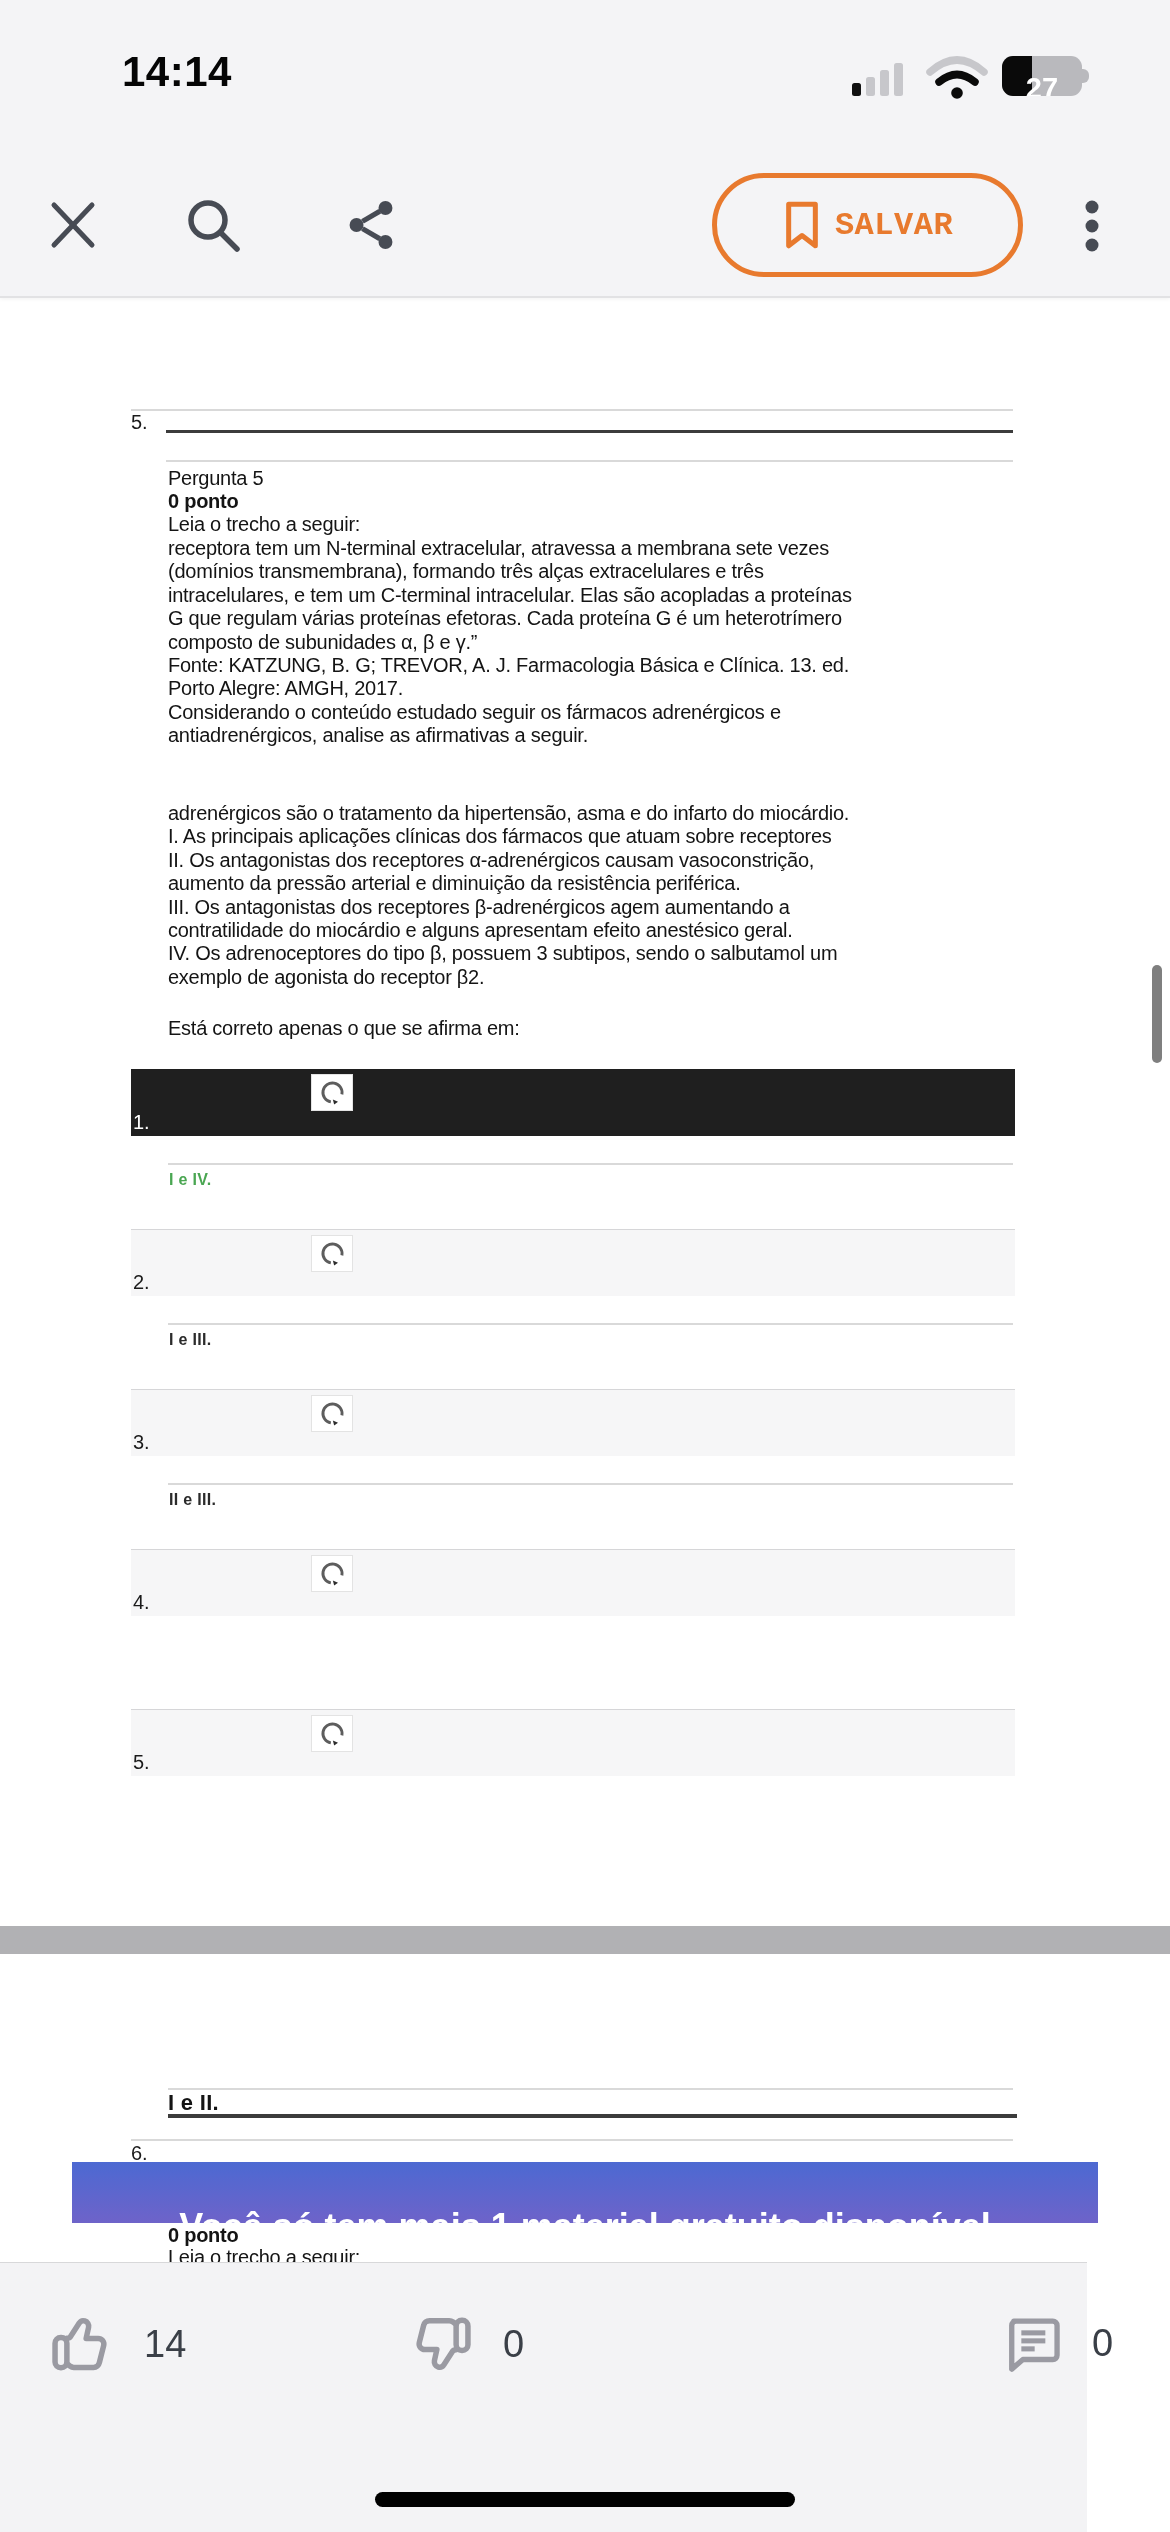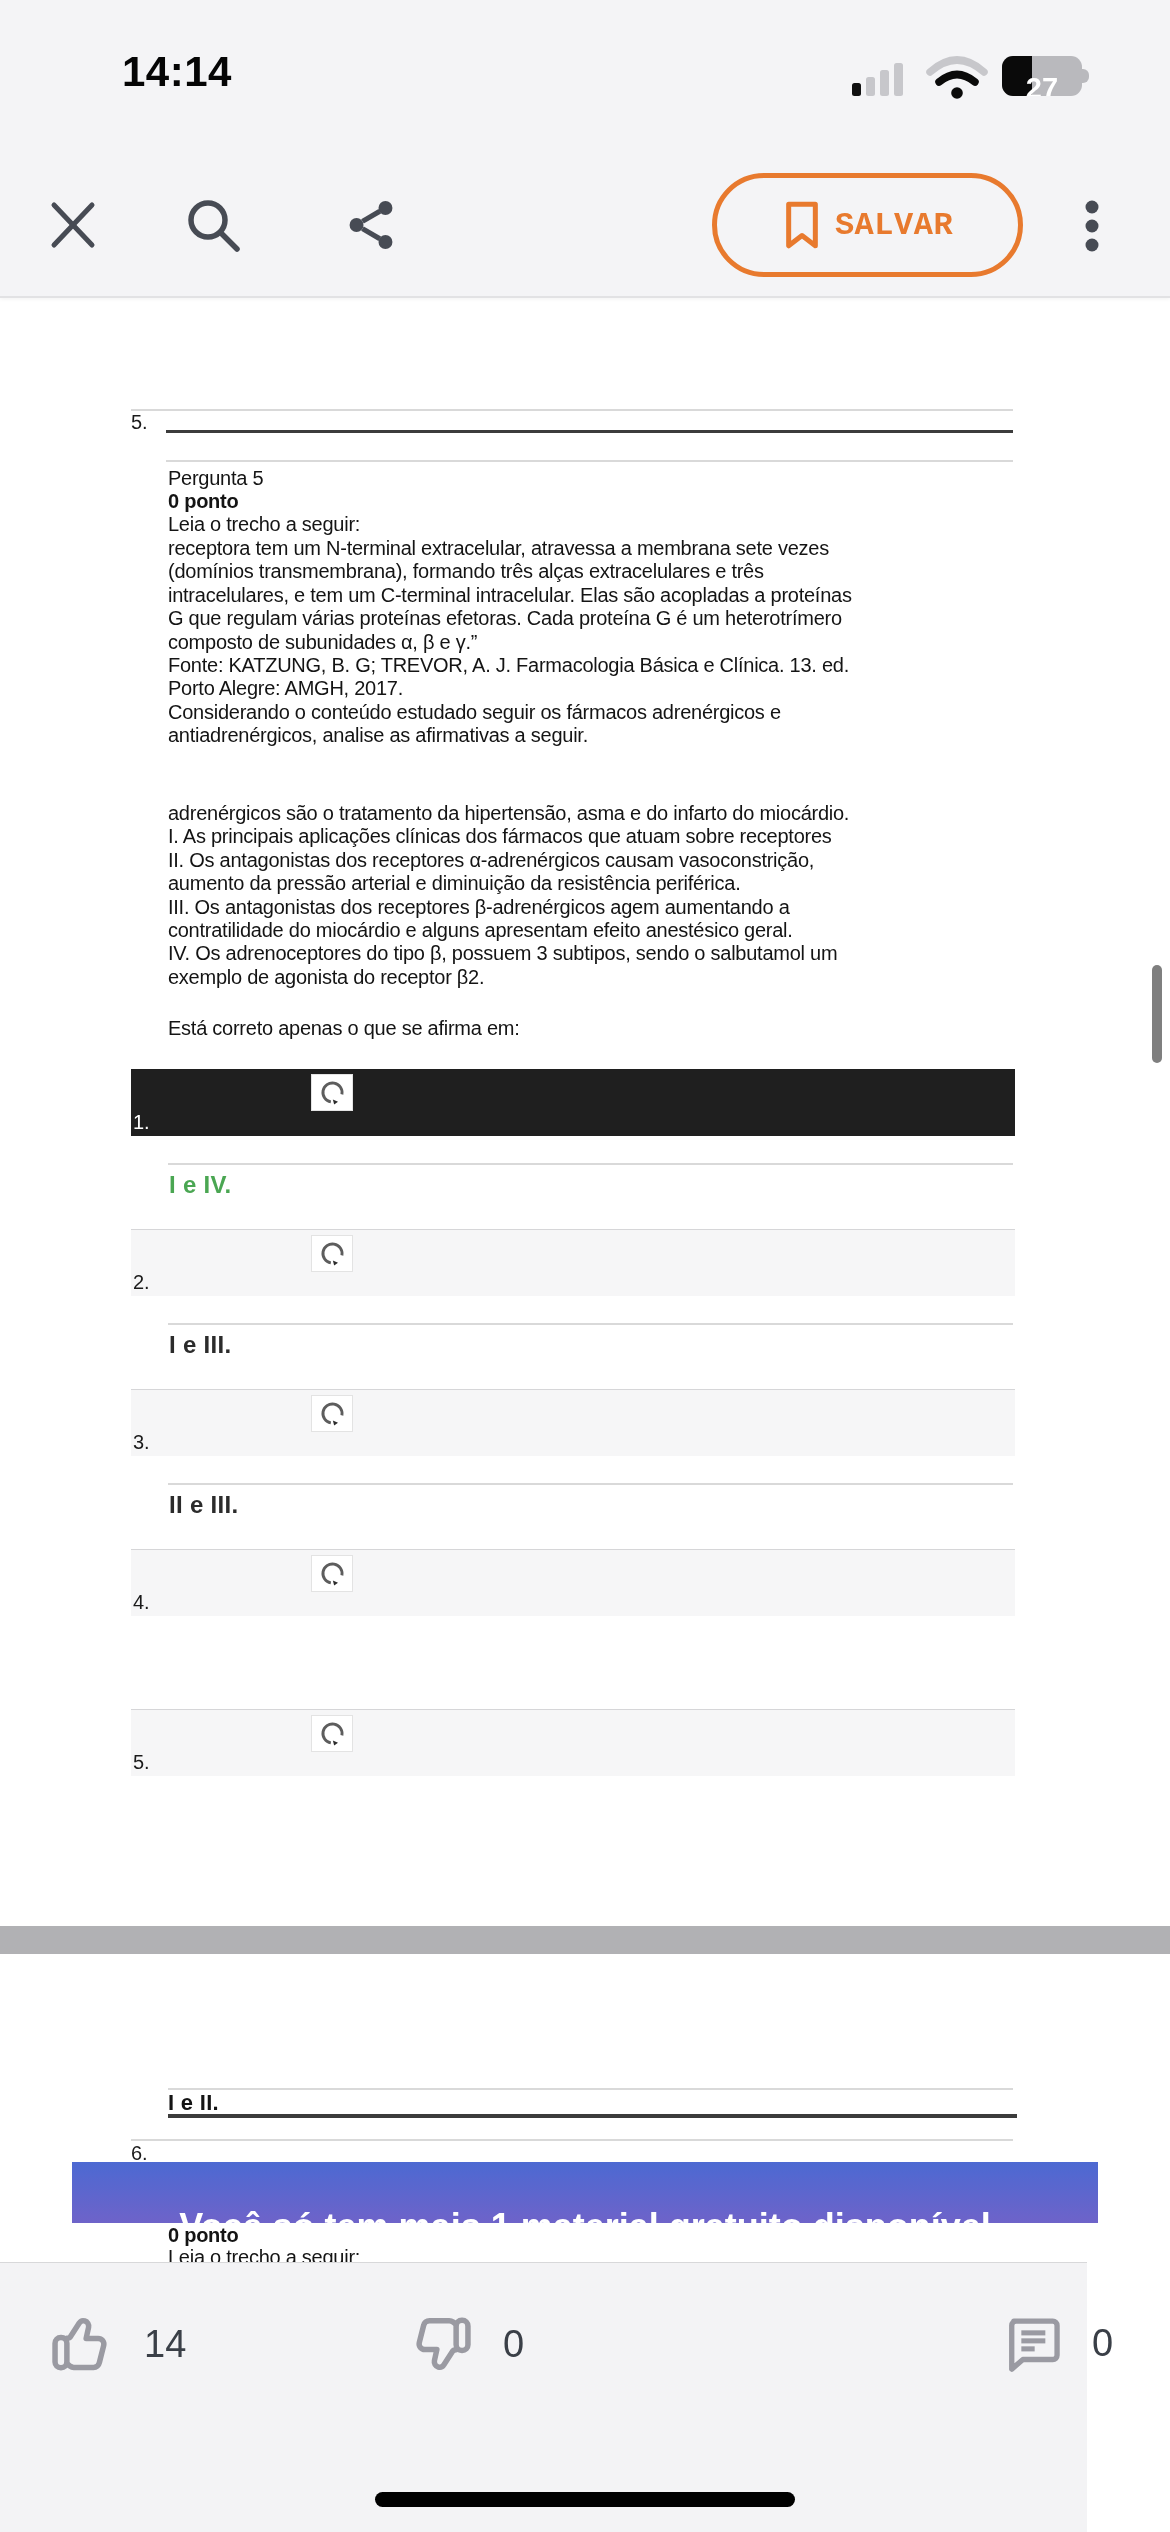--- a/index.html
+++ b/index.html
@@ -42,21 +42,21 @@
   .opt-block{position:relative;height:160px;}
   .opt-row{position:relative;width:884px;height:67px;background:#f6f6f7;border-top:1px solid #d6d6d8;box-sizing:border-box;}
   .opt-row[data-state="dark"]{background:#1f1f1f;border-top:none;}
   .spinner-box{position:absolute;left:180px;top:5px;width:42px;height:37px;background:#ffffff;border:1px solid #e3e3e3;
     box-sizing:border-box;display:flex;align-items:center;justify-content:center;}
   .opt-num{position:absolute;left:2px;bottom:2px;font-size:20px;color:#1b1b1b;}
   .opt-row[data-state="dark"] .opt-num{color:#ffffff;}
   .opt-labels{position:absolute;left:168px;top:1163px;width:845px;}
   .label-block{position:relative;height:160px;}
   .lab-line{position:absolute;left:0;top:0;width:845px;height:2px;background:#d9d9d9;}
-  .opt-label{position:absolute;left:1px;top:8px;font-size:24px;font-weight:700;color:#2b2b2b;letter-spacing:.3px;}
+  .opt-label{position:absolute;left:1px;top:8px;font-size:16px;font-weight:700;color:#2b2b2b;letter-spacing:.3px;}
   .opt-label[data-state="correct"]{color:#4aa652;}
   
   .scrollbar{position:absolute;left:1152px;top:965px;width:10px;height:98px;border-radius:5px;background:#7f7f7f;}
   
   .page-sep{position:absolute;left:0;top:1926px;width:1170px;height:28px;background:#b1b1b4;}
   
   .banner{position:absolute;left:72px;top:2162px;width:1026px;height:61px;z-index:2;overflow:hidden;
     background:linear-gradient(180deg,#4c69d2 0%,#6e63c9 100%);cursor:pointer;}
   .banner-text{display:block;margin-top:44px;text-align:center;font-size:36px;font-weight:700;color:#ffffff;white-space:nowrap;}
   

